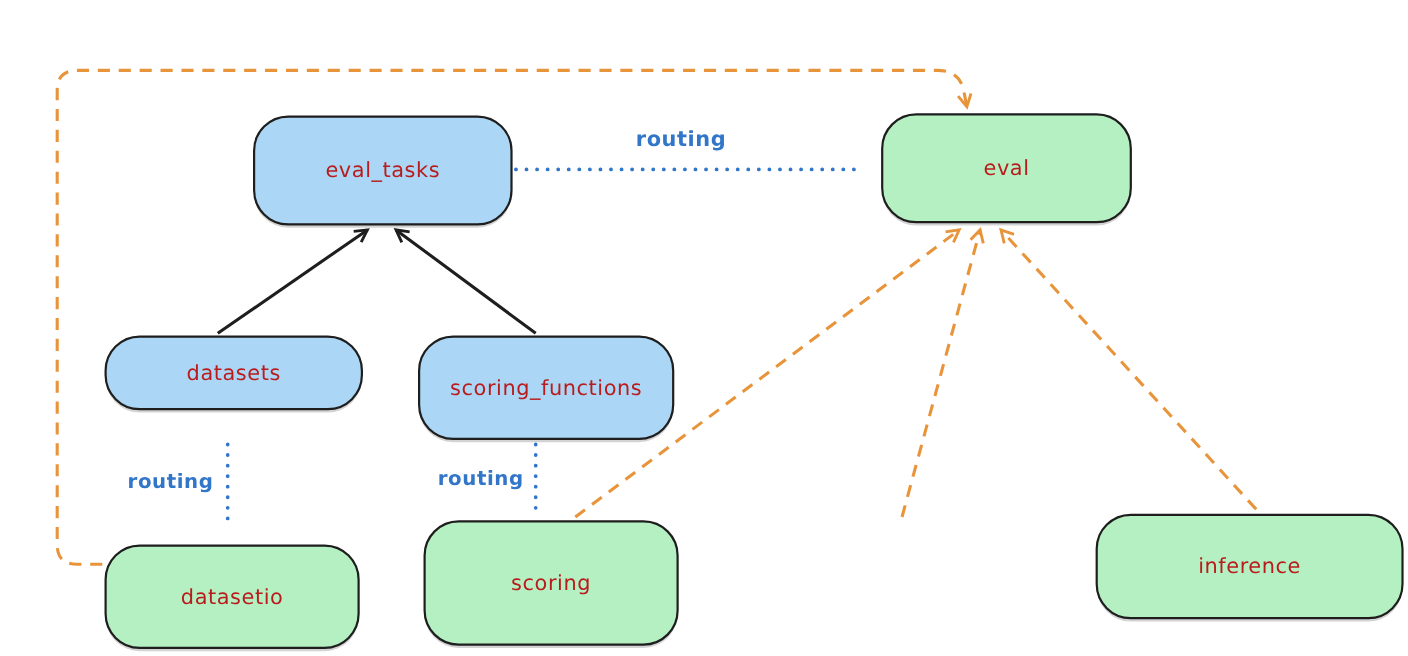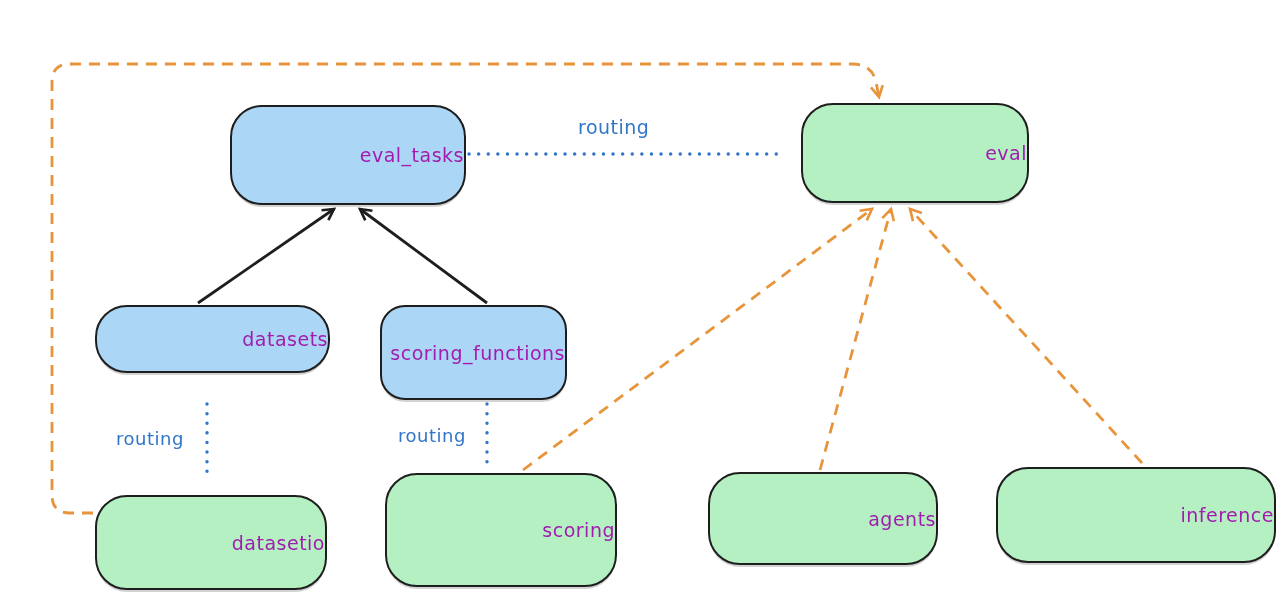--- a/index.html
+++ b/index.html
@@ -13,41 +13,41 @@
   }
   svg.edges {
     position: absolute;
     left: 0; top: 0;
     width: 1280px; height: 596px;
   }
   .node {
     position: absolute;
     display: flex;
     align-items: center;
-    justify-content: flex-end;
+    justify-content: center;
     border: 2.5px solid #1e1e1e;
     border-radius: 32px;
     font-size: 19px;
-    color: #a21caf;
+    color: #b91c1c;
     letter-spacing: 0.5px;
     box-shadow: 0 3px 0 -1px rgba(130,130,130,0.35);
     box-sizing: border-box;
   }
   .edge-label {
     position: absolute;
     font-size: 18px;
-    font-weight: normal;
+    font-weight: bold;
     letter-spacing: 0.5px;
     white-space: nowrap;
   }
   
   #n-eval-tasks        { left: 230px; top: 105px; width: 236px; height: 100px; }
   #n-eval              { left: 785px; top: 103px; width: 228px; height: 100px; margin-left: 16px; }
   #n-datasets          { left:  95px; top: 305px; width: 235px; height:  68px; }
-  #n-scoring-functions { left: 380px; top: 305px; width: 187px; height:  95px; border-radius: 25px; }
+  #n-scoring-functions { left: 380px; top: 305px; width: 233px; height:  95px; }
   #n-datasetio         { left:  95px; top: 475px; width: 232px; height:  95px; }
   #n-scoring           { left: 385px; top: 473px; width: 232px; height:  114px; }
   #n-agents            { left: 708px; top: 472px; width: 230px; height:  93px; }
   #n-inference         { left: 996px; top: 467px; width: 280px; height:  96px; }
   
   #lbl-routing-top  { left: 578px; top: 116px; font-size: 19px; }
   #lbl-routing-left { left: 116px; top: 428px; }
   #lbl-routing-mid  { left: 398px; top: 425px; }
 </style>
 </head>
@@ -90,23 +90,20 @@
 
   <div class="node" id="n-eval" style="background: rgb(181, 240, 194);">
     <span>eval</span>
   </div>
   <div class="node" id="n-datasetio" style="background: rgb(181, 240, 194); margin-top: 20px;">
     <span>datasetio</span>
   </div>
   <div class="node" id="n-scoring" style="background: rgb(181, 240, 194);">
     <span>scoring</span>
   </div>
-  <div class="node" id="n-agents" style="background: rgb(181, 240, 194);">
-    <span>agents</span>
-  </div>
   <div class="node" id="n-inference" style="background: rgb(181, 240, 194);">
     <span>inference</span>
   </div>
 
   <div class="edge-label" id="lbl-routing-top" style="color: rgb(50, 118, 201);">routing</div>
   <div class="edge-label" id="lbl-routing-left" style="color: rgb(50, 118, 201);">routing</div>
   <div class="edge-label" id="lbl-routing-mid" style="color: rgb(50, 118, 201);">routing</div>
 
 </div>
 

